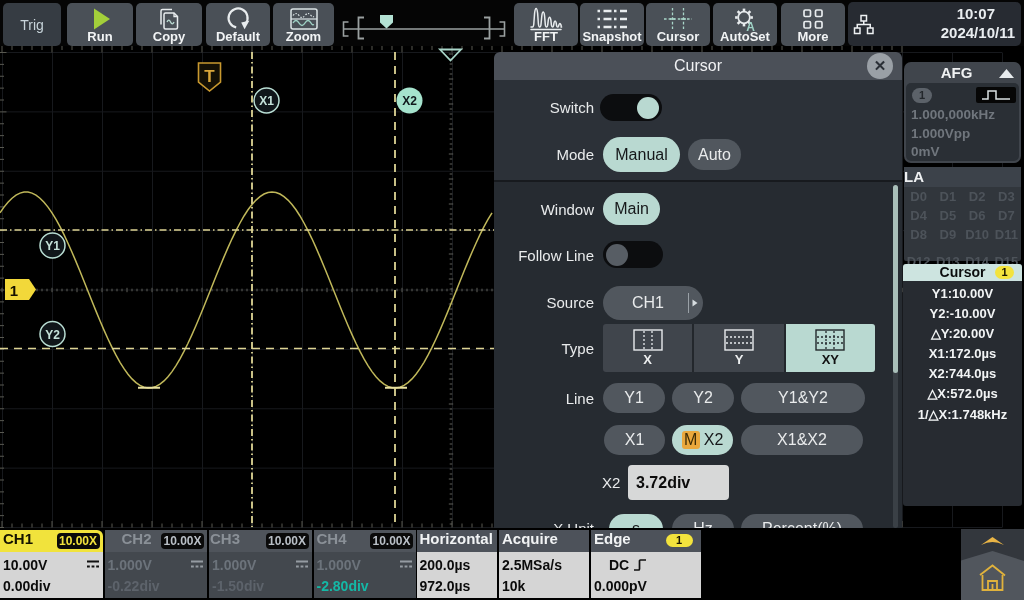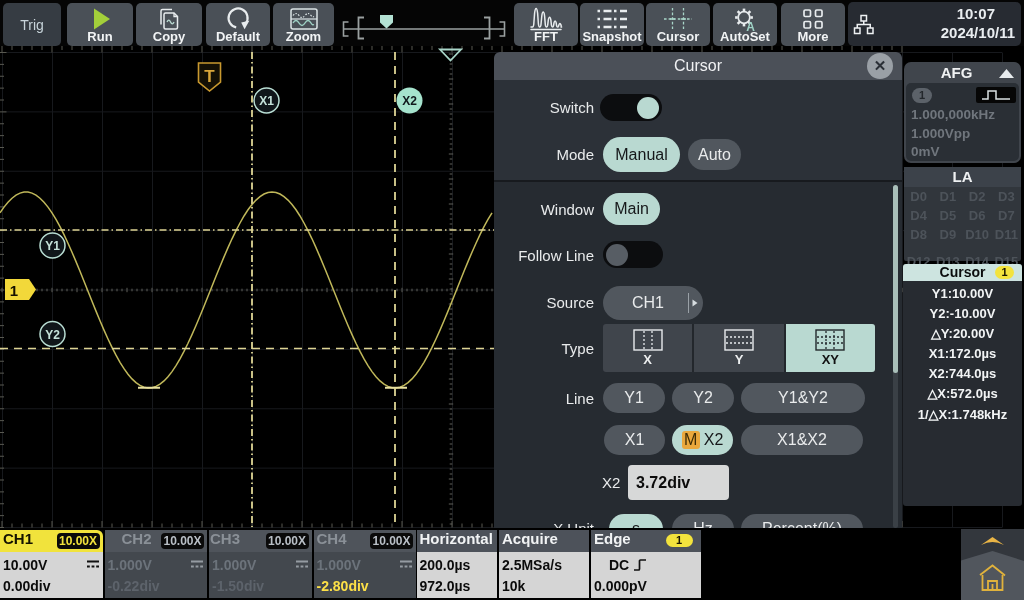--- a/index.html
+++ b/index.html
@@ -818,21 +818,21 @@
           <rect x="0" y="0" width="40" height="16" fill="#060606" rx="2"></rect>
           <path d="M6 12 h6 v-8 h8 v8 h14" fill="none" stroke="#dce2e4" stroke-width="1.5"></path>
         </svg>
       <div class="sbText" style="position:absolute;left:5px;top:24px;font-size:13.5px">1.000,000kHz</div>
       <div class="sbText" style="position:absolute;left:5px;top:43px;font-size:13.5px">1.000Vpp</div>
       <div class="sbText" style="position:absolute;left:5px;top:61px;font-size:13.5px">0mV</div>
     </div>
   </div>
 
   <div class="abs" style="left:904px;top:166.5px;width:117px;height:94px;background:#31363c;border-radius:2px">
-    <div style="height:20px;background:#3c424a;text-align:center;color:#eef0f2;font-size:15px;font-weight:bold;line-height:20px">LA</div>
+    <div style="height:20px;background:#3c424a;color:#eef0f2;font-size:15px;font-weight:bold;line-height:20px">LA</div>
     <div class="abs" style="left:0;top:22px;width:117px;font-size:13px;font-weight:bold;color:#4d535a">
       <div style="display:flex;text-align:center">
           <span style="flex:1">D0</span>
           <span style="flex:1">D1</span>
           <span style="flex:1">D2</span>
           <span style="flex:1">D3</span>
         </div>
       <div style="display:flex;text-align:center;margin-top:4px">
           <span style="flex:1">D4</span>
           <span style="flex:1">D5</span>
@@ -904,21 +904,21 @@
 
   <div class="chblk" style="left:313.5px;width:102.5px">
     <div class="chhead" style="background:#4f545b;color:#8a9097">
       <span style="margin-left:3px">CH4</span><span class="badge" style="color:#b9bfc6">10.00X</span>
     </div>
     <div class="chbody" style="background:#43484e;color:#6c737b">
       <div style="position:absolute;left:3px;top:5px">1.000V</div>
       <svg style="position:absolute;right:4px;top:8px" width="12" height="9" viewBox="0 0 12 9">
           <path d="M0 1.5 h12 M0 6.5 h2.8 M4.6 6.5 h2.8 M9.2 6.5 h2.8" stroke="#959ba2" stroke-width="1.8"></path>
         </svg>
-      <div style="position:absolute;left:3px;top:26px;color:#fde047">-2.80div</div>
+      <div style="position:absolute;left:3px;top:26px;color:#14b8a6">-2.80div</div>
     </div>
   </div>
 
   <div class="chblk" style="left:416.5px;width:80.5px">
     <div class="chhead" style="background:#4d525a;color:#f1f3f4"><span style="margin-left:3px">Horizontal</span></div>
     <div class="chbody" style="background:#d5d5d5;color:#0b0b0b">
       <div style="position:absolute;left:3px;top:5px">200.0µs</div>
       <div style="position:absolute;left:3px;top:26px">972.0µs</div>
     </div>
   </div>

